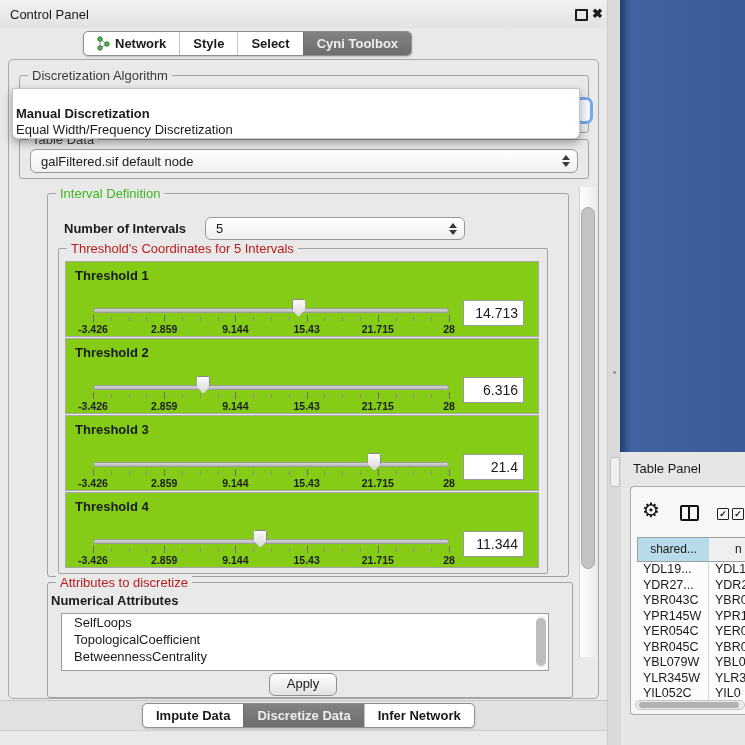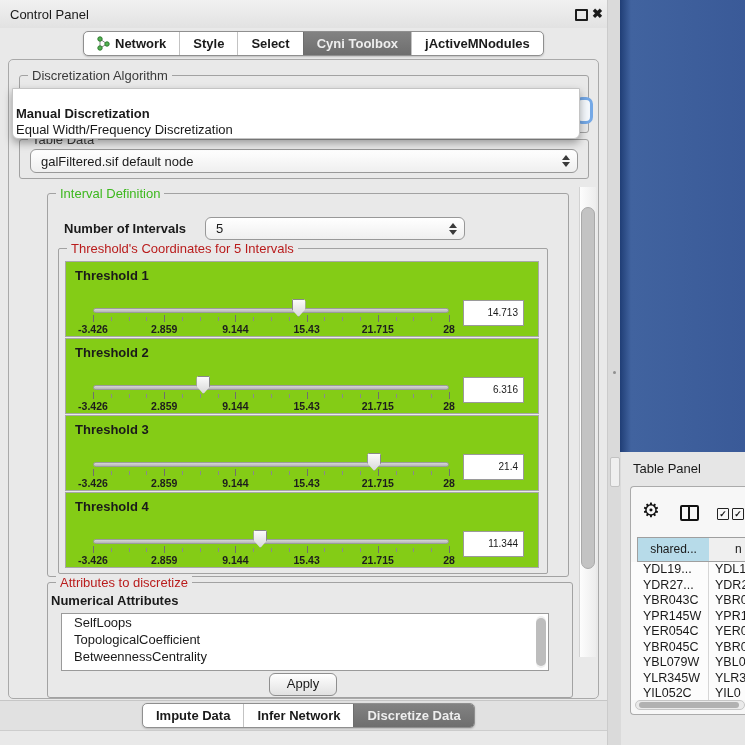--- a/index.html
+++ b/index.html
@@ -39,21 +39,21 @@
   #vscroll .thumb{position:absolute;left:1px;top:20px;width:12px;height:360px;background:#c3c3c3;border:1px solid #a9a9a9;border-radius:7px}
 
   .tpanel{position:absolute;left:6px;width:474px;height:76px;background:#84cc16;border:1px solid #a8a8a8;box-sizing:border-box}
   .tlabel{position:absolute;left:9px;top:6px;font-weight:bold;font-size:13px}
   .track{position:absolute;left:27px;top:46px;width:356px;height:5px;border:1px solid #9b9b9b;border-radius:3px;background:linear-gradient(#d6d6d6,#b6b6b6);box-sizing:border-box}
   .knob{position:absolute;top:37px;width:14px;height:18px;background:linear-gradient(#fdfdfd,#d7d7d7);box-shadow:inset 0 0 0 1px #888;clip-path:polygon(10% 0,90% 0,100% 12%,100% 55%,50% 100%,0 55%,0 12%)}
   .tick{position:absolute;width:1px;background:#6f6f6f}
   .tick.minor{top:55px;height:4px;background:#8a8a8a}
   .tick.major{top:53px;height:7px}
   .ticklab{position:absolute;top:61px;transform:translateX(-50%);font-size:10.5px;font-weight:bold;color:#1d1d1d;white-space:nowrap}
-  .tvalue{position:absolute;right:14px;top:38px;width:54px;height:24px;background:#fff;border:1px solid #9a9a9a;font-size:10px;text-align:right;line-height:24px;padding-right:5px;box-sizing:content-box}
+  .tvalue{position:absolute;right:14px;top:38px;width:54px;height:24px;background:#fff;border:1px solid #9a9a9a;font-size:14px;text-align:right;line-height:24px;padding-right:5px;box-sizing:content-box}
 
   #num-attr-label{position:absolute;left:50px;top:592px;font-size:13px;font-weight:bold}
   #attr-list{position:absolute;left:60px;top:612px;width:486px;height:56px;background:#fff;border:1px solid #9a9a9a;overflow:hidden}
   .attr-item{font-size:13px;line-height:17px;padding-left:12px;white-space:nowrap}
   #attr-scroll{position:absolute;right:2px;top:2px;width:10px;height:52px;background:#f0f0f0;border-radius:5px}
   #attr-scroll .thumb{position:absolute;left:0;top:2px;width:10px;height:48px;background:#bdbdbd;border-radius:5px}
 
   #apply{position:absolute;left:268px;top:672px;width:66px;height:21px;border:1px solid #8f8f8f;border-radius:6px;background:linear-gradient(#ffffff,#e1e1e1);font-size:13px;text-align:center;line-height:20px}
 
   #footer{position:absolute;left:0;top:700px;width:607px;height:29px;background:#e1e1e1;border-top:1px solid #c6c6c6;border-bottom:1px solid #cdcdcd}
@@ -108,23 +108,20 @@
       <span>Network</span>
     </div>
     <div class="s">
       <span>Style</span>
     </div>
     <div class="s">
       <span>Select</span>
     </div>
     <div class="s sel">
       <span>Cyni Toolbox</span>
-    </div>
-    <div class="s">
-      <span>jActiveMNodules</span>
     </div>
   </div>
 
 <div id="content">
 
   <div class="group" style="left:10px;top:15px;width:568px;height:56px">
     <span class="legend leg-dark">Discretization Algorithm</span>
   </div>
 
   <div class="group" style="left:10px;top:79px;width:568px;height:38px">
@@ -307,25 +304,25 @@
   <div id="vscroll" style="left:570px;top:127px">
       <div class="thumb"></div>
     </div>
 </div>
 
 <div id="footer"></div>
 <div class="seg" id="bottom-tabs" style="left:142px;top:703px">
     <div class="s">
       <span>Impute Data</span>
     </div>
-    <div class="s">
-      <span>Infer Network</span>
-    </div>
     <div class="s sel">
       <span>Discretize Data</span>
+    </div>
+    <div class="s">
+      <span>Infer Network</span>
     </div>
   </div>
 
 <div id="divider">
   <div class="chip"></div>
   <div class="dot"></div>
 </div>
 
 <div id="right-bg"></div>
 <div id="netframe">

